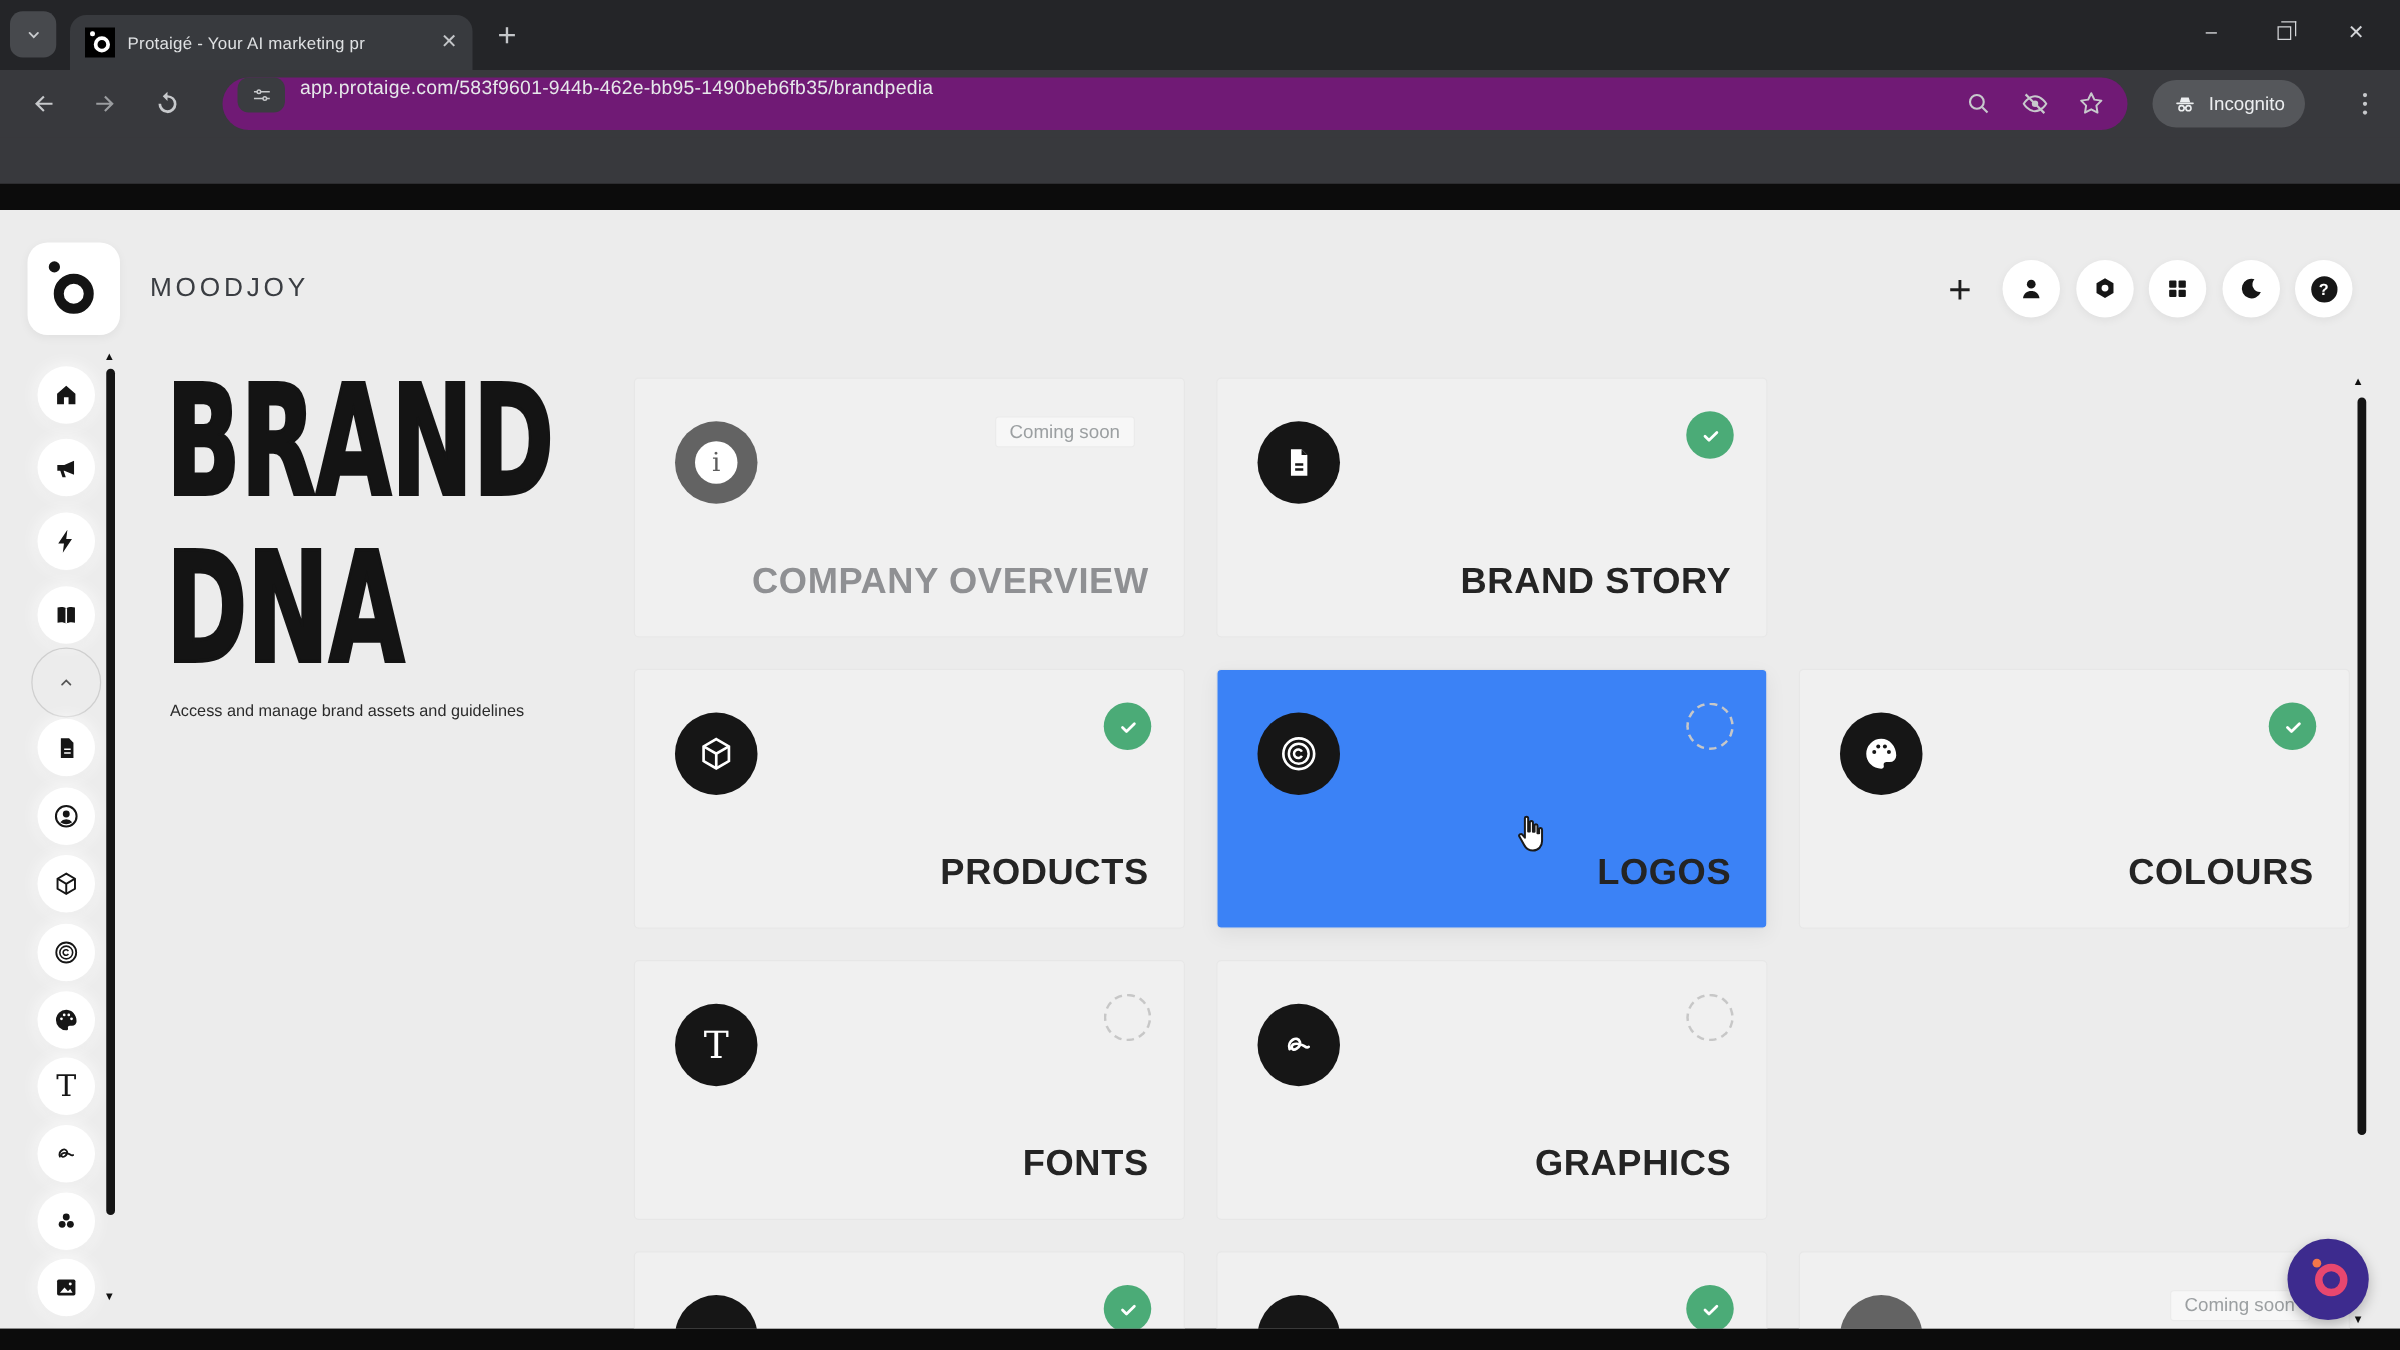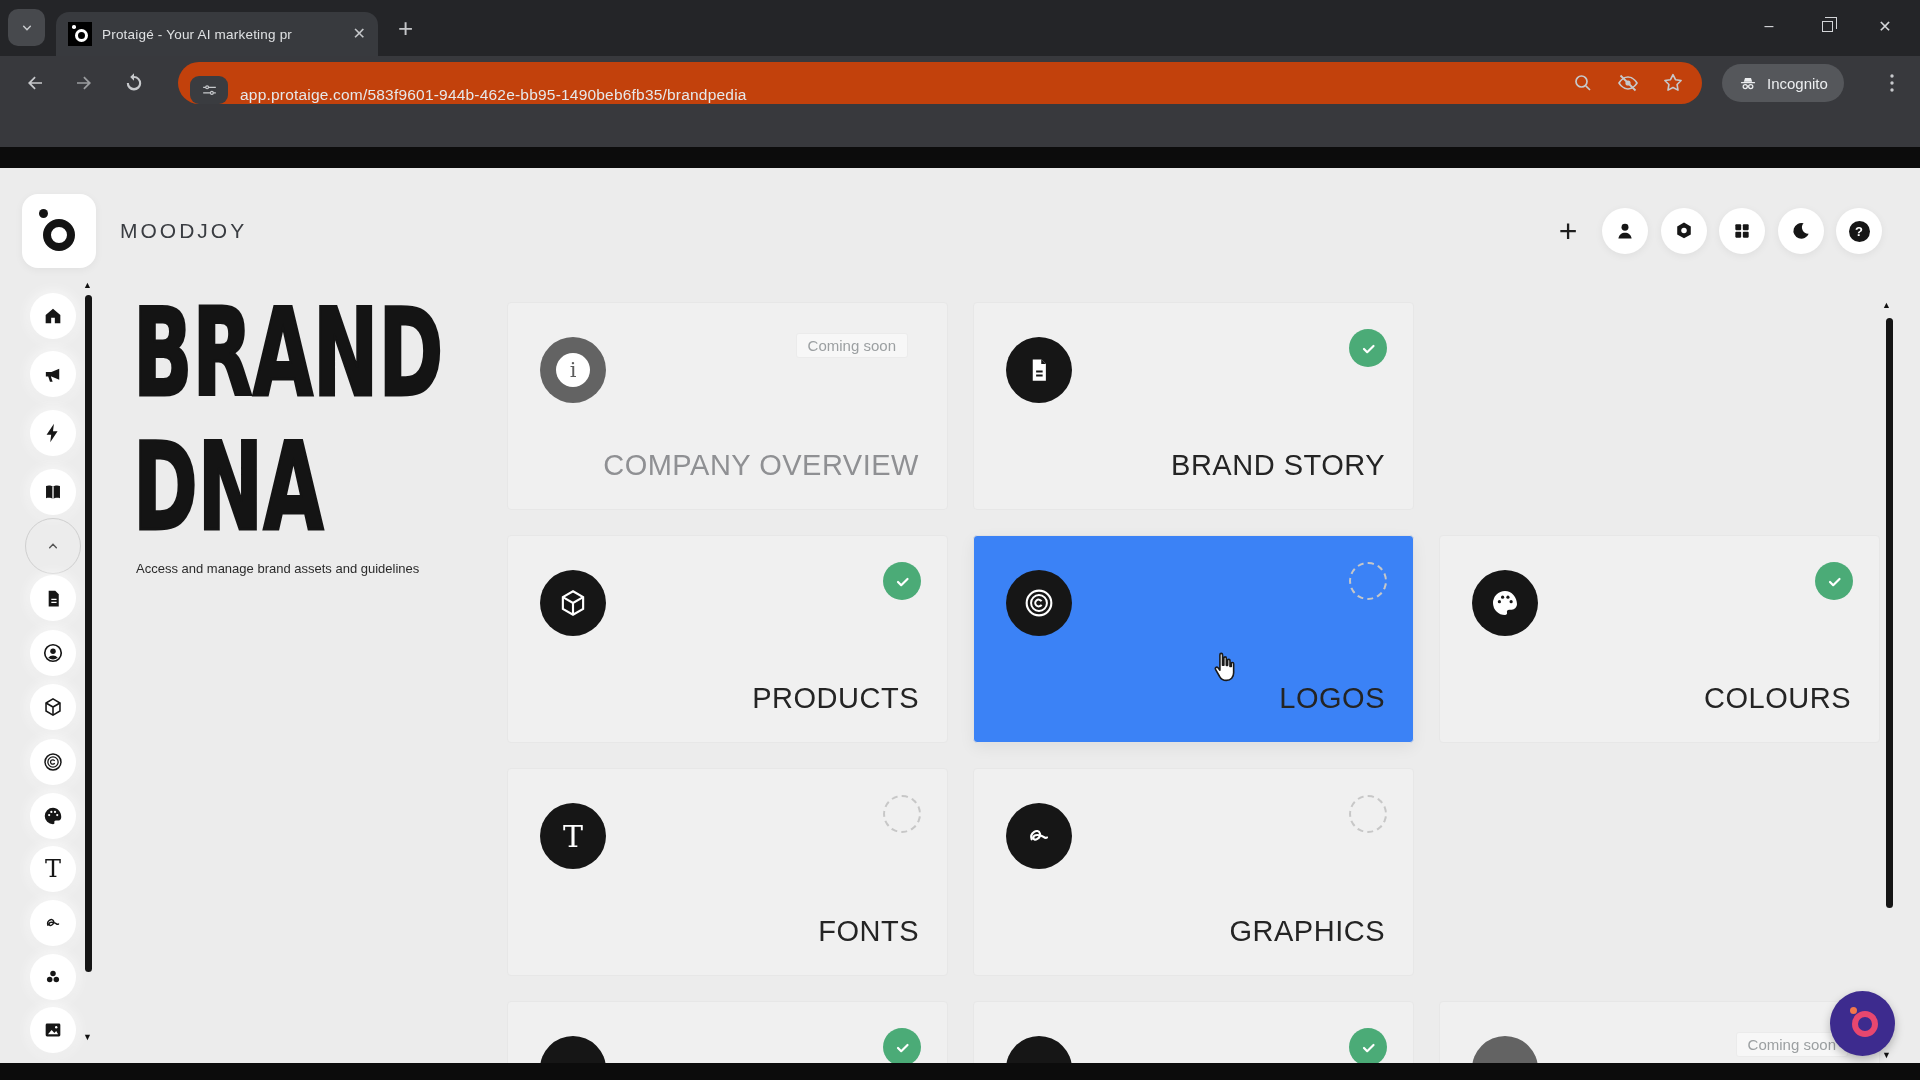--- a/index.html
+++ b/index.html
@@ -22,22 +22,22 @@
               background:linear-gradient(to right, rgba(56,58,62,0), #383a3e); }
   .tab-close { margin-left:auto; color:#c4c6c9; font-size:16px; line-height:1; cursor:pointer; z-index:2; }
   .newtab-btn { position:absolute; left:398px; top:15px; color:#c4c6c9; font-size:26px; font-weight:300; line-height:1; cursor:pointer; }
   .win-controls { position:absolute; right:6px; top:6px; display:flex; }
   .win-btn { width:58px; height:40px; display:grid; place-items:center; color:#d3d5d8; font-size:16px; cursor:pointer; }
   .restore-glyph { width:11px; height:11px; border:1.5px solid #d3d5d8; position:relative; background:transparent; }
   .restore-glyph:before { content:""; position:absolute; left:2px; top:-5px; width:11px; height:11px; border:1.5px solid #d3d5d8; border-left:none; border-bottom:none; }
 
   .toolbar { position:absolute; top:56px; left:0; width:100%; height:54px; background:#38393d; }
   .nav-ic { position:absolute; top:15px; width:24px; height:24px; cursor:pointer; }
-  .urlbar { position:absolute; left:178px; top:6px; width:1524px; height:42px; background:#c2410c;
-            border-radius:21px; display:flex; align-items:flex-end; }
+  .urlbar { position:absolute; left:178px; top:6px; width:1524px; height:42px; background:#701a75;
+            border-radius:21px; display:flex; align-items:flex-start; }
   .siteinfo-chip { margin-left:12px; width:38px; height:28px; border-radius:9px; background:#3a3c40;
                    display:grid; place-items:center; cursor:pointer; flex:0 0 auto; }
   .url-text { color:#e6e8ea; font-size:15.5px; margin-left:12px; letter-spacing:0.2px; white-space:nowrap; }
   .url-ic { position:absolute; top:9px; width:24px; height:24px; cursor:pointer; }
   .incog-chip { position:absolute; left:1722px; top:8px; height:38px; border-radius:19px; background:#55575b;
                 display:flex; align-items:center; gap:9px; padding:0 16px; color:#eceef0; font-size:15px; }
   .menu-dots { position:absolute; left:1880px; top:15px; width:24px; height:24px; cursor:pointer; }
 
   
   .page { position:absolute; top:168px; left:0; width:1920px; height:895px; background:#ececec; overflow:hidden; }
@@ -77,21 +77,21 @@
           border-radius:4px; cursor:pointer; }
   .card.hovered { background:#3b82f6; border-color:#e2e2e2; box-shadow:0 5px 16px rgba(0,0,0,0.06); }
   .card-circle { position:absolute; left:32px; top:34px; width:66px; height:66px; border-radius:50%;
                  background:#161616; display:grid; place-items:center; }
   .card-circle.grey { background:#636363; }
   .info-inner { width:34px; height:34px; border-radius:50%; background:#fff; color:#5d5d5d;
                 font-family:"DejaVu Serif", serif; font-size:21px; display:grid; place-items:center; }
   .status { position:absolute; right:26px; top:26px; width:38px; height:38px; border-radius:50%; }
   .status.done { background:#4BAB77; display:grid; place-items:center; }
   .status.empty { border:2px dashed #c7c7c7; }
-  .card-title { position:absolute; right:28px; top:146px; font-size:29px; letter-spacing:0.5px; color:#242424; font-weight:400; white-space:nowrap; }
+  .card-title { position:absolute; right:28px; top:146px; font-size:29px; letter-spacing:0.5px; color:#242424; font-weight:700; white-space:nowrap; }
   .card-title.muted { color:#8f9093; }
   .chip { position:absolute; right:40px; top:31px; background:#f7f7f7; color:#9b9fa1; font-size:15px;
           padding:3px 11px; border-radius:2px; box-shadow:0 0 0 1px rgba(0,0,0,0.02); }
 
   .fab { position:absolute; left:1830px; top:823px; width:65px; height:65px; border-radius:50%; background:#3D2B8E;
          z-index:60; cursor:pointer; box-shadow:0 4px 10px rgba(0,0,0,0.25); }
   .fab .ring { position:absolute; left:22px; top:20px; width:26px; height:26px; border:6px solid #E8476F; border-radius:50%; }
   .fab .dot { position:absolute; left:20px; top:16px; width:7px; height:7px; background:#F2764B; border-radius:50%; }
 
   .cursor { position:absolute; left:1206px; top:482px; z-index:80; pointer-events:none; }

